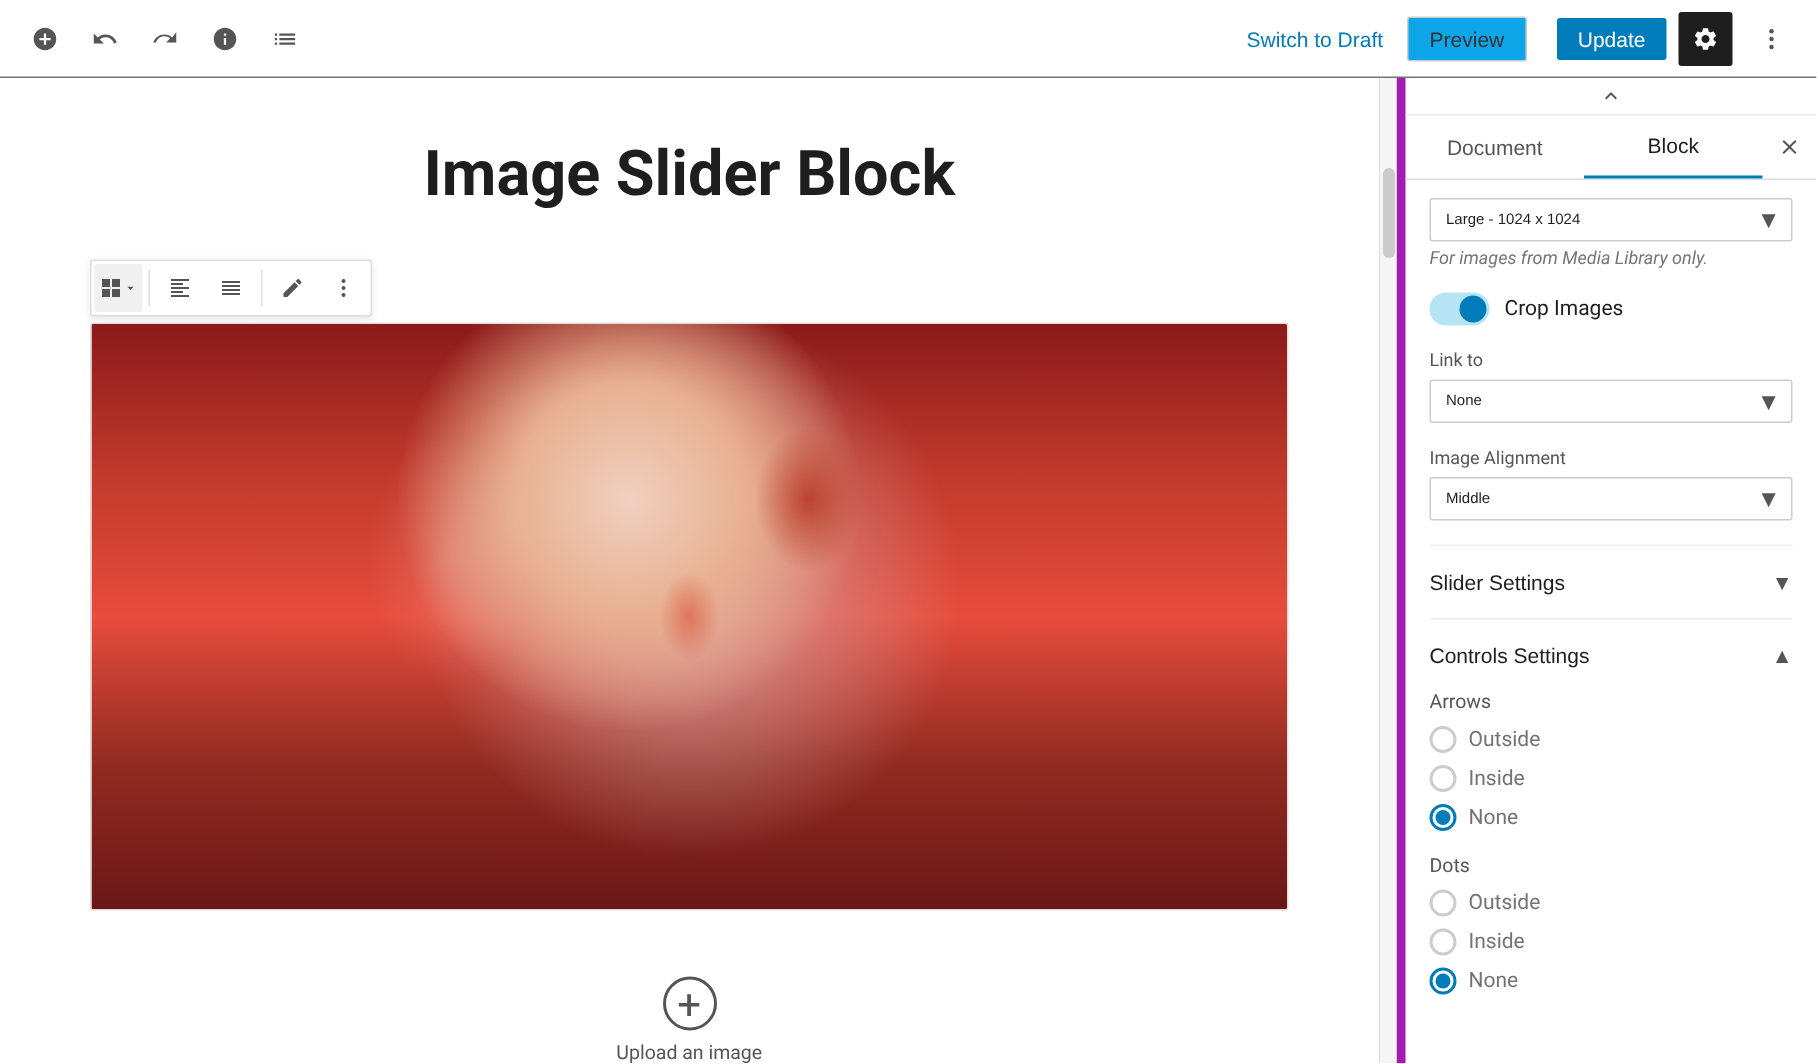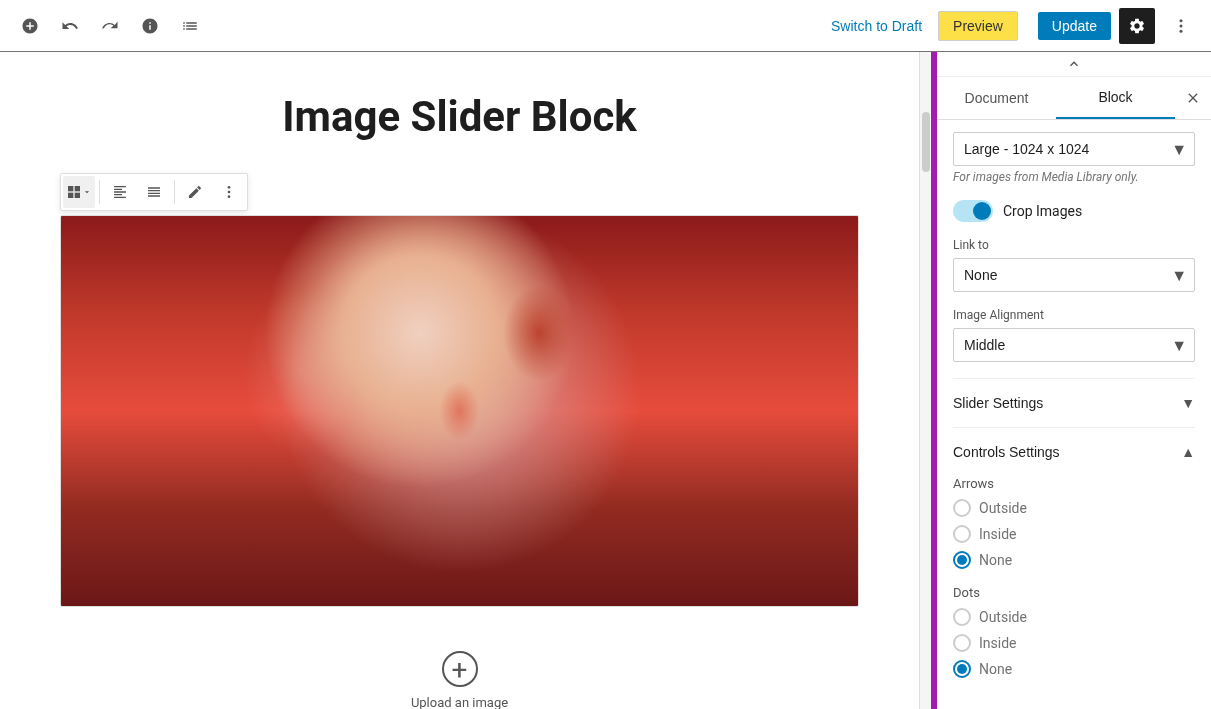--- a/index.html
+++ b/index.html
@@ -17,21 +17,21 @@
       cursor: pointer; display: flex; align-items: center; justify-content: center;
       border-radius: 4px; color: #555;
     }
     .toolbar-icon-btn svg { width: 18px; height: 18px; fill: currentColor; }
     .toolbar-right { margin-left: auto; display: flex; align-items: center; gap: 8px; }
     .switch-draft-btn {
       background: none; border: none; cursor: pointer; color: #007cba;
       font-size: 14px; font-weight: 400; padding: 0 8px;
     }
     .preview-btn {
-      border: 1px solid #ccc; background: #fde047; cursor: pointer;
+      border: 1px solid #ccc; background: #0ea5e9; cursor: pointer;
       padding: 6px 14px; border-radius: 2px; font-size: 14px; color: #333;
     }
     .update-btn {
       background: #007cba; color: #fff; border: none; cursor: pointer;
       padding: 6px 14px; border-radius: 2px; font-size: 14px; margin-left: 12px;
     }
     .settings-btn {
       width: 36px; height: 36px; background: #1e1e1e; color: #fff; border: none;
       cursor: pointer; display: flex; align-items: center; justify-content: center;
       border-radius: 2px;
@@ -131,21 +131,21 @@
       color: #555;
     }
 
     
     .sidebar-content { padding: 12px 16px; flex: 1; overflow-y: auto; }
 
     
     .select-wrapper { position: relative; margin-bottom: 4px; }
     .select-dropdown {
       width: 100%; padding: 8px 32px 8px 10px; border: 1px solid #ccc;
-      border-radius: 2px; appearance: none; font-size: 14px; color: #1e1e1e;
+      border-radius: 2px; appearance: none; font-size: 10px; color: #1e1e1e;
       background: #fff; cursor: pointer;
     }
     .select-chevron {
       position: absolute; right: 8px; top: 50%; transform: translateY(-50%);
       pointer-events: none; color: #555;
     }
     .select-hint { font-size: 12px; color: #757575; margin-bottom: 16px; font-style: italic; }
 
     
     .toggle-row {

